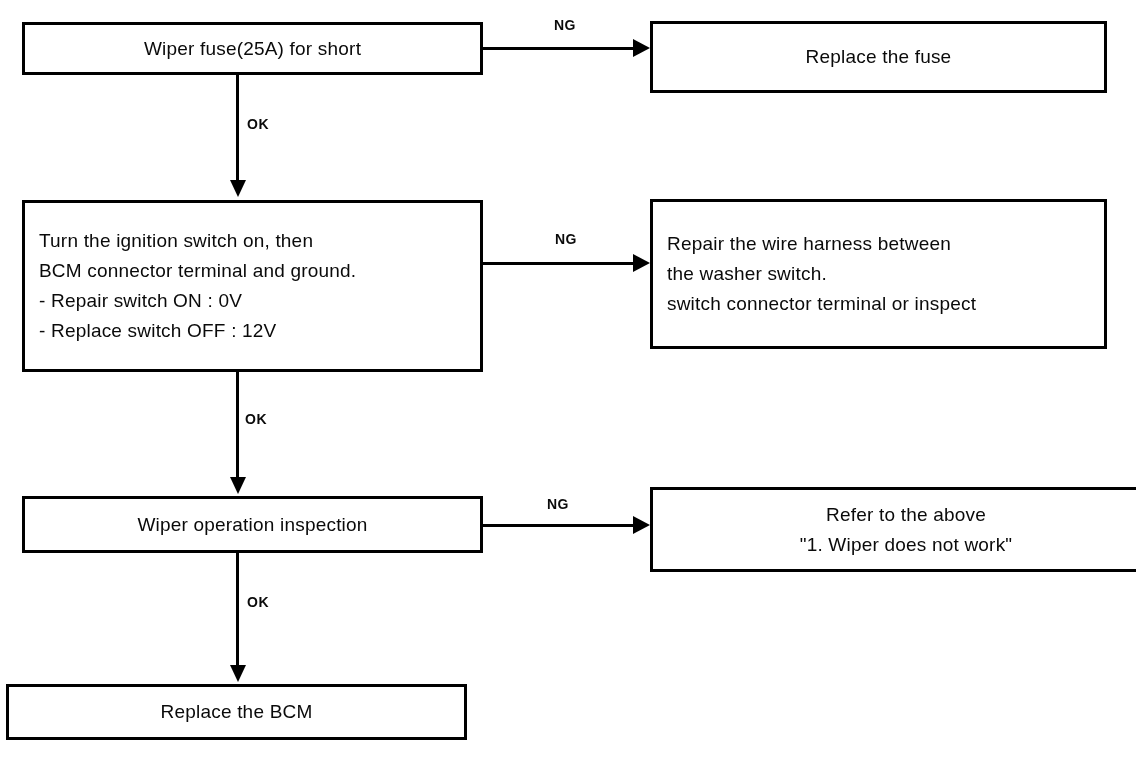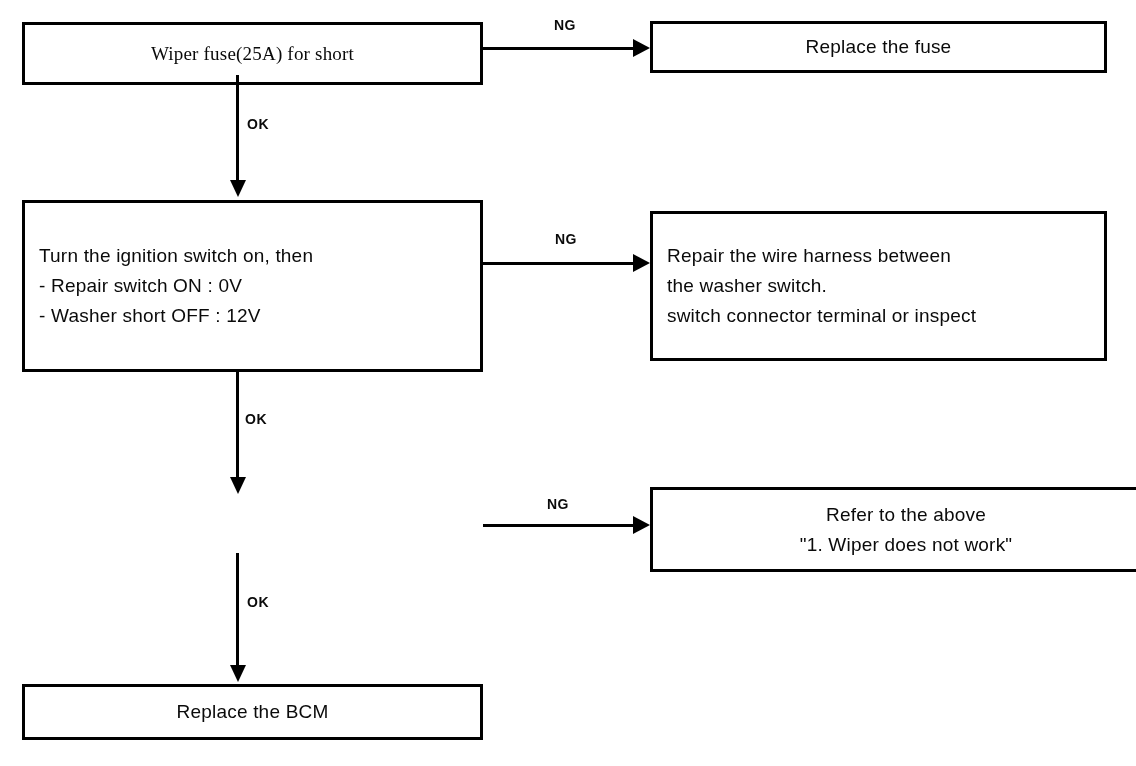--- a/index.html
+++ b/index.html
@@ -25,27 +25,27 @@
     flex-direction:column;
     justify-content:center;
     align-items:center;
     font-size:19px;
     line-height:30px;
     letter-spacing:0.2px;
   }
   .node.left-align{align-items:flex-start;text-align:left;padding:0 14px;}
   .node .tline{white-space:nowrap;}
   
-  #n1{left:22px;top:22px;width:461px;height:63px;font-family:Liberation Serif, serif;}
+  #n1{left:22px;top:22px;width:461px;height:53px;}
   #n2{left:22px;top:200px;width:461px;height:172px;}
   #n3{left:22px;top:496px;width:461px;height:57px;}
-  #n4{left:22px;top:684px;width:461px;height:56px;}
+  #n4{left:6px;top:684px;width:461px;height:56px;}
   
-  #n1r{left:650px;top:21px;width:457px;height:52px;}
-  #n2r{left:650px;top:199px;width:457px;height:150px;margin-top:12px;}
+  #n1r{left:650px;top:21px;width:457px;height:72px;}
+  #n2r{left:650px;top:199px;width:457px;height:150px;}
   #n3r{left:650px;top:487px;width:512px;height:85px;}
 
   .vline{position:absolute;width:3px;background:var(--line);}
   .hline{position:absolute;height:3px;background:var(--line);}
   .arrow-down{
     position:absolute;width:0;height:0;
     border-left:8px solid transparent;
     border-right:8px solid transparent;
     border-top:17px solid var(--line);
   }
@@ -78,36 +78,40 @@
   <div class="hline" style="left:483px;top:47px;width:151px;"></div>
   <div class="arrow-right" style="left:633px;top:39px;"></div>
   <div class="edge-label ng" style="left:534px;top:17px;">NG</div>
 
   <div class="vline" style="left:236px;top:75px;height:107px;"></div>
   <div class="arrow-down" style="left:230px;top:180px;"></div>
   <div class="edge-label" style="left:247px;top:116px;">OK</div>
 
   <div class="node left-align" id="n2">
     <div class="tline">Turn the ignition switch on, then</div>
+    <div class="tline">BCM connector terminal and ground.</div>
     <div class="tline">- Repair switch ON : 0V</div>
-    <div class="tline">- Washer short OFF : 12V</div>
+    <div class="tline">- Replace switch OFF : 12V</div>
   </div>
   <div class="node left-align" id="n2r">
     <div class="tline">Repair the wire harness between</div>
     <div class="tline">the washer switch.</div>
     <div class="tline">switch connector terminal or inspect</div>
   </div>
   <div class="hline" style="left:483px;top:262px;width:151px;"></div>
   <div class="arrow-right" style="left:633px;top:254px;"></div>
   <div class="edge-label ng" style="left:535px;top:231px;">NG</div>
 
   <div class="vline" style="left:236px;top:372px;height:105px;"></div>
   <div class="arrow-down" style="left:230px;top:477px;"></div>
   <div class="edge-label" style="left:245px;top:411px;">OK</div>
 
+  <div class="node" id="n3">
+    <div class="tline">Wiper operation inspection</div>
+  </div>
   <div class="node" id="n3r">
     <div class="tline">Refer to the above</div>
     <div class="tline">"1. Wiper does not work"</div>
   </div>
   <div class="hline" style="left:483px;top:524px;width:151px;"></div>
   <div class="arrow-right" style="left:633px;top:516px;"></div>
   <div class="edge-label ng" style="left:527px;top:496px;">NG</div>
 
   <div class="vline" style="left:236px;top:553px;height:112px;"></div>
   <div class="arrow-down" style="left:230px;top:665px;"></div>

